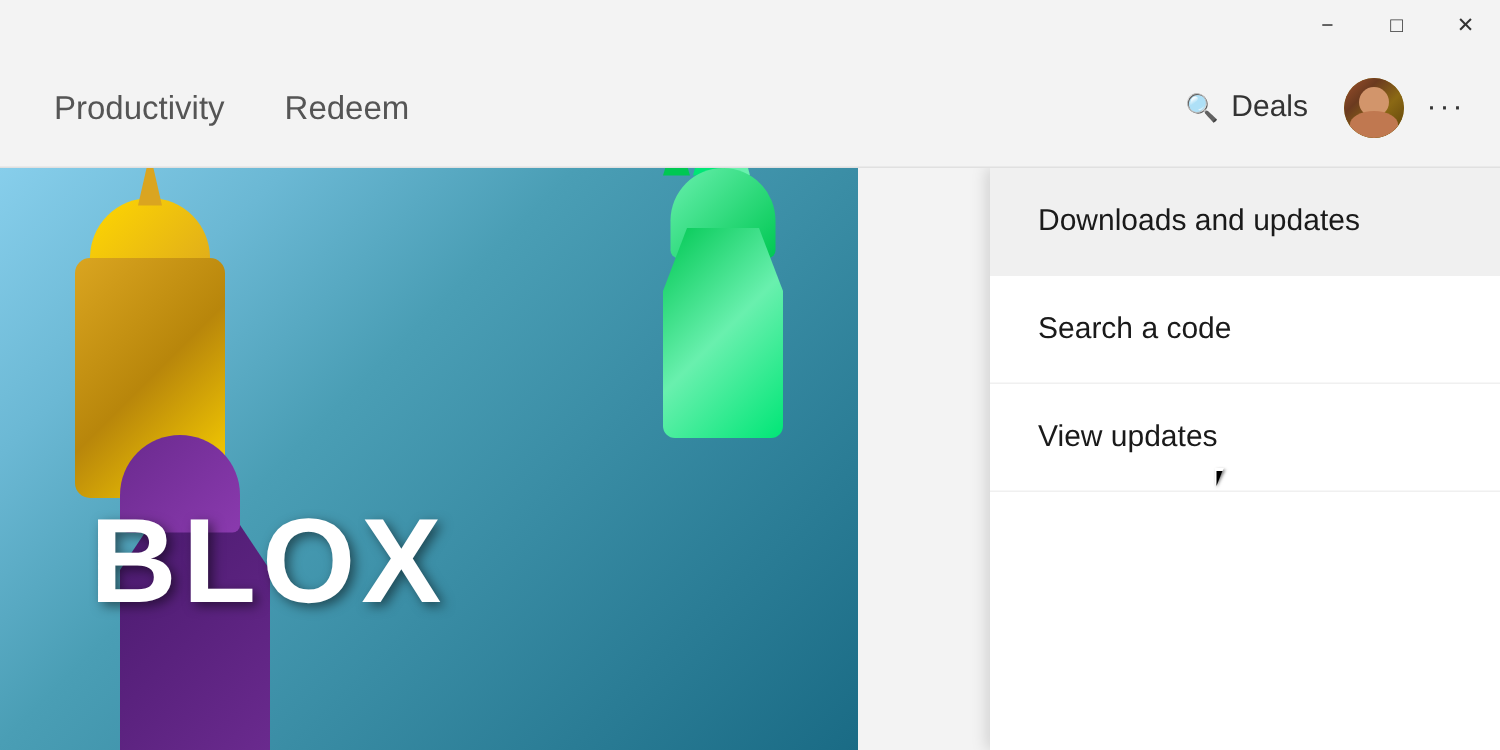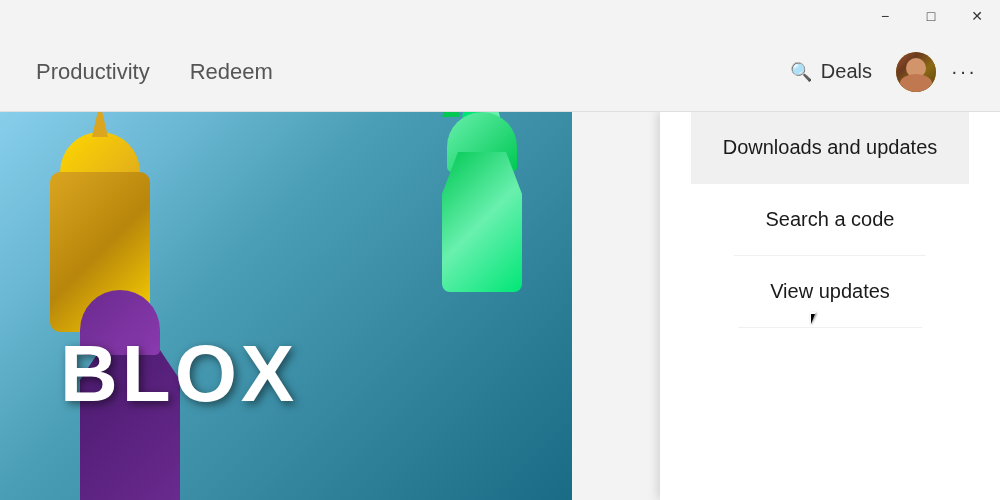--- a/index.html
+++ b/index.html
@@ -302,21 +302,20 @@
       position: absolute;
       top: 0;
       right: 0;
       width: 340px;
       height: 388px;
       background: #fff;
       box-shadow: -2px 0 10px rgba(0,0,0,0.15);
       z-index: 20;
       display: flex;
       flex-direction: column;
-      align-items: center;
     }
     .dropdown-item {
       padding: 0 32px;
       height: 72px;
       display: flex;
       align-items: center;
       font-size: 20px;
       color: #1a1a1a;
       cursor: pointer;
       border-bottom: 1px solid #f0f0f0;

